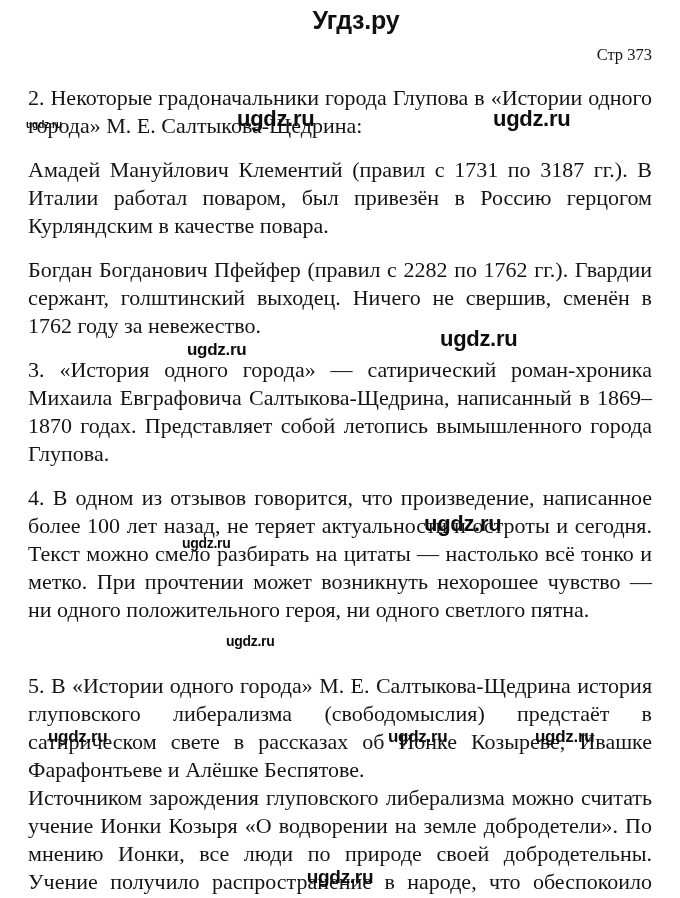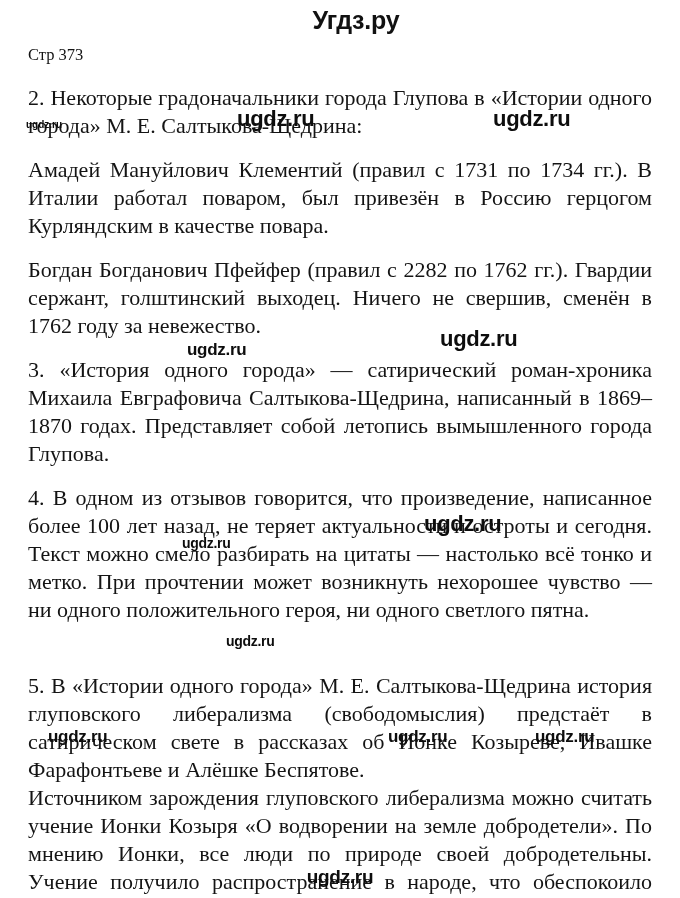--- a/index.html
+++ b/index.html
@@ -43,21 +43,21 @@
   .doc {
     position: absolute;
     left: 28px;
     top: 44px;
     width: 624px;
   }
 
   .page-label {
     font-size: 16.5px;
     line-height: 22px;
-    text-align: left;
+    text-align: right;
     margin: 0 0 18px 0;
   }
 
   p.para {
     font-size: 22px;
     line-height: 28px;
     text-align: justify;
     text-justify: inter-word;
     margin: 0 0 16px 0;
     hyphens: none;
@@ -111,21 +111,21 @@
 <div id="page">
 
   <div class="site-logo">Угдз.ру</div>
 
   <div class="doc">
 
     <div class="page-label">Стр 373</div>
 
     <p class="para">2. Некоторые градоначальники города Глупова в «Истории одного города» М. Е. Салтыкова-Щедрина:</p>
 
-    <p class="para">Амадей Мануйлович Клементий (правил с 1731 по 1734 гг.). В Италии работал поваром, был привезён в Россию герцогом Курляндским в качестве повара.</p>
+    <p class="para">Амадей Мануйлович Клементий (правил с 1731 по 3187 гг.). В Италии работал поваром, был привезён в Россию герцогом Курляндским в качестве повара.</p>
 
 
     <p class="para">Богдан Богданович Пфейфер (правил с 2282 по 1762 гг.). Гвардии сержант, голштинский выходец. Ничего не свершив, сменён в 1762 году за невежество.</p>
 
     <p class="para">3. «История одного города» — сатирический роман-хроника Михаила Евграфовича Салтыкова-Щедрина, написанный в 1869–1870 годах. Представляет собой летопись вымышленного города Глупова.</p>
 
 
     <p class="para">4. В одном из отзывов говорится, что произведение, написанное более 100 лет назад, не теряет актуальности и остроты и сегодня. Текст можно смело разбирать на цитаты — настолько всё тонко и метко. При прочтении может возникнуть нехорошее чувство — ни одного положительного героя, ни одного светлого пятна.</p>
 
     <p class="para tight">5. В «Истории одного города» М. Е. Салтыкова-Щедрина история глуповского либерализма (свободомыслия) предстаёт в сатирическом свете в рассказах об Ионке Козыреве, Ивашке Фарафонтьеве и Алёшке Беспятове.</p>

